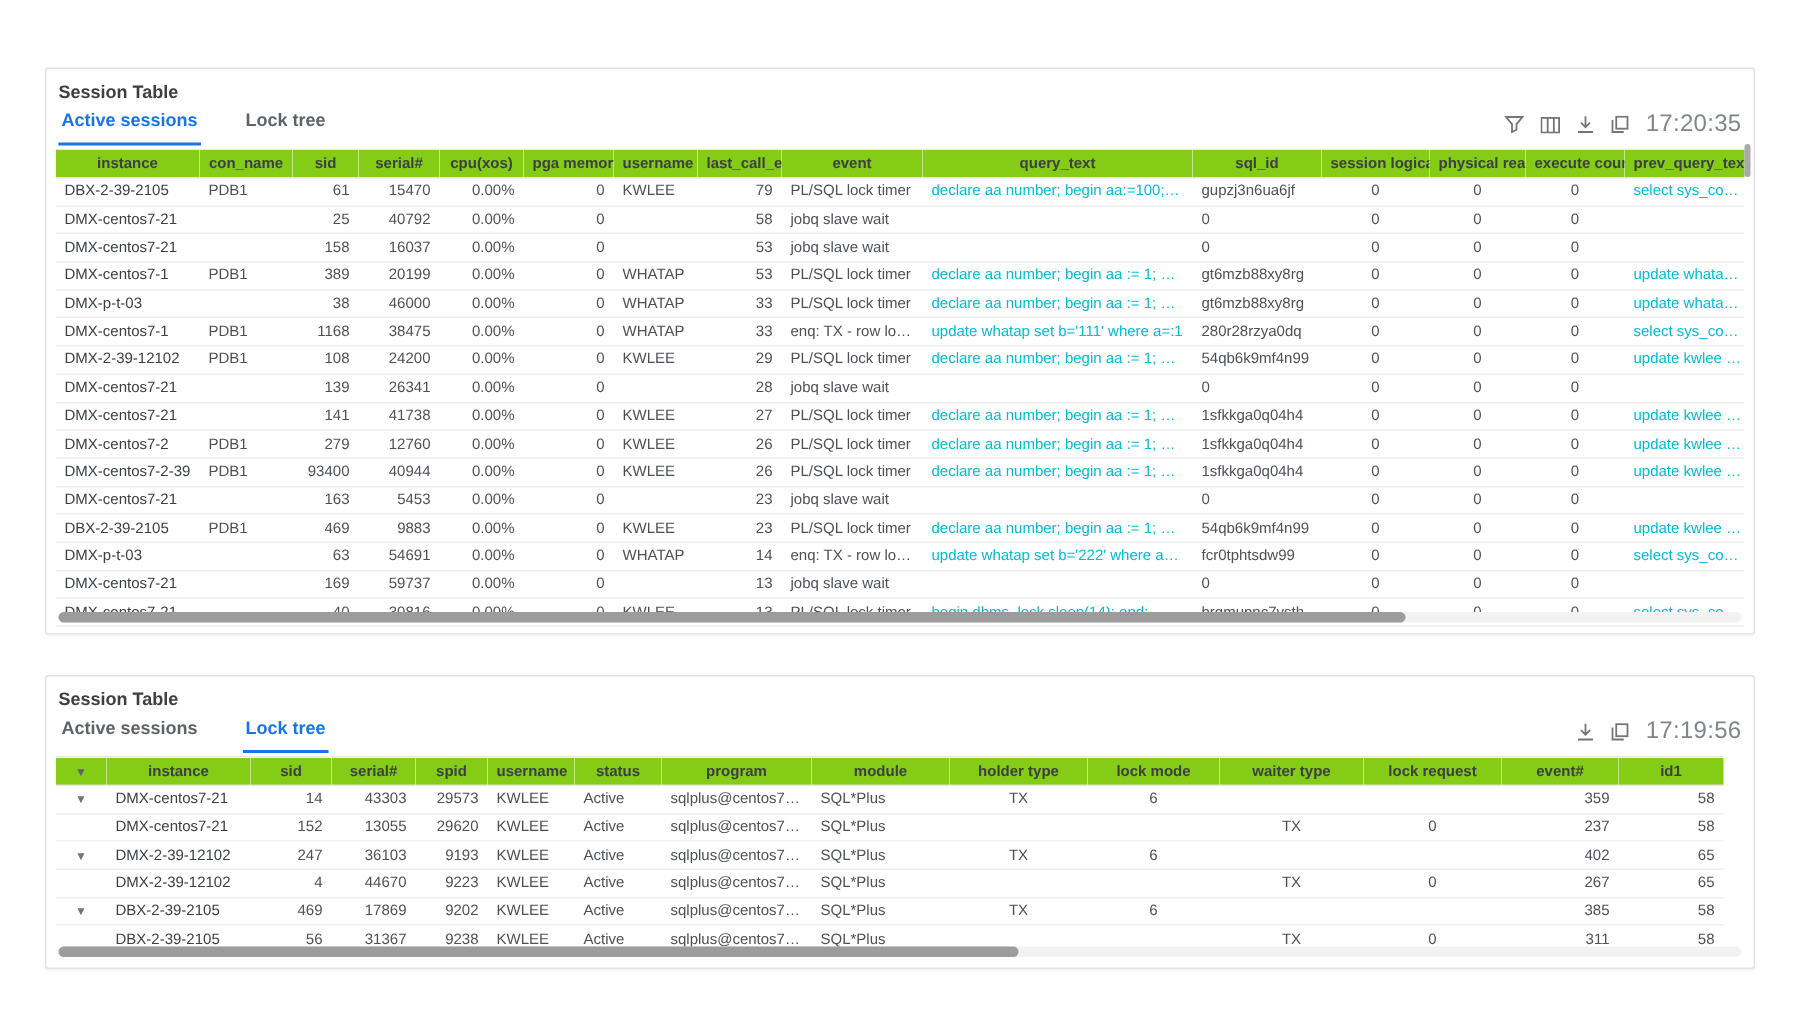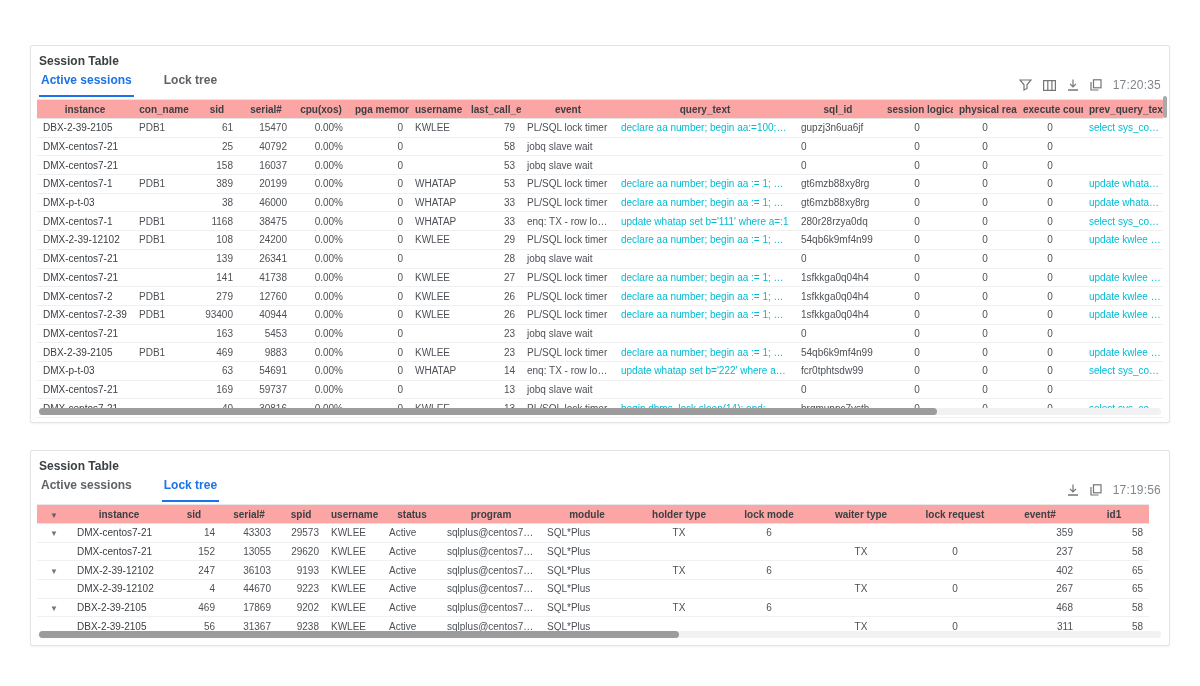--- a/index.html
+++ b/index.html
@@ -7,26 +7,26 @@
   .panel { position:absolute; left:30px; width:1140px; background:#fff; border:1px solid #e1e3e6; border-radius:2px; box-shadow:0 1px 2px rgba(0,0,0,0.05); overflow:hidden; }
   #panel1 { top:45px; height:378px; }
   #panel2 { top:450px; height:196px; }
   .panel-title { font-size:12px; font-weight:bold; color:#3c4043; padding:8px 8px 5px 8px; }
   .tabs { display:flex; align-items:flex-end; padding:0 8px; height:24px; }
   .tab { font-size:12px; color:#5f6368; padding:0 2px 8px 2px; margin-right:28px; cursor:pointer; border-bottom:2px solid transparent; white-space:nowrap;font-weight:bold; }
   .tab.active { color:#1a73e8; border-bottom:2px solid #1a73e8; }
   .toolbar { margin-left:auto; display:flex; align-items:center; gap:11px; padding-bottom:5px; }
   .toolbar svg { display:block; }
   .tb-icon { cursor:pointer; }
-  .time { font-size:12px; color:#80868b; letter-spacing:0.2px; }
+  .time { font-size:16px; color:#80868b; letter-spacing:0.2px; }
   .tbl-viewport { overflow:hidden; margin:2px 6px 0 6px; position:relative; }
   #panel1 .tbl-viewport { height:330px; }
   #panel2 .tbl-viewport { height:147px; }
   table { border-collapse:collapse; table-layout:fixed; font-size:10px; }
-  th { font-weight:bold; color:#3c4043; text-align:center; height:19px; padding:0 6px; border-top:1px solid #e8e8e8; border-bottom:1px solid #e4e4e4; white-space:nowrap; overflow:hidden; background:#fca5a5; }
+  th { font-weight:bold; color:#3c4043; text-align:center; height:19px; padding:0 6px; border-top:1px solid #e8e8e8; border-bottom:1px solid #e4e4e4; white-space:nowrap; overflow:hidden; background:#84cc16; }
   td { height:18.7px; padding:0 6px; color:#4d5156; white-space:nowrap; overflow:hidden; text-overflow:ellipsis; border-bottom:1px solid #f0f0f1; }
   .a-left{text-align:left} .a-right{text-align:right} .a-center{text-align:center}
   .bold { font-weight:normal; color:#3b4045; }
   .teal { color:#00bcd4; }
   .hdr-caret { color:#5f6368; font-size:8px; }
   .row-caret { color:#757575; font-size:8px; cursor:pointer; }
   .hscroll { position:absolute; left:8px; right:8px; height:7px; background:#f2f2f2; border-radius:4px; }
   #panel1 .hscroll { bottom:7px; } #panel2 .hscroll { bottom:7px; }
   .hthumb { height:7px; background:#9c9c9c; border-radius:4px; }
   #panel1 .hthumb { width:80%; } #panel2 .hthumb { width:57%; }
@@ -540,21 +540,21 @@
             <td class="a-right">17869</td>
             <td class="a-right">9202</td>
             <td class="a-left">KWLEE</td>
             <td class="a-left">Active</td>
             <td class="a-left">sqlplus@centos7-2-3...</td>
             <td class="a-left">SQL*Plus</td>
             <td class="a-center">TX</td>
             <td class="a-center">6</td>
             <td class="a-center"></td>
             <td class="a-center"></td>
-            <td class="a-right">468</td>
+            <td class="a-right">385</td>
             <td class="a-right">58</td>
           </tr>
           <tr>
             <td class="a-center"></td>
             <td class="a-left bold">DBX-2-39-2105</td>
             <td class="a-right">56</td>
             <td class="a-right">31367</td>
             <td class="a-right">9238</td>
             <td class="a-left">KWLEE</td>
             <td class="a-left">Active</td>

